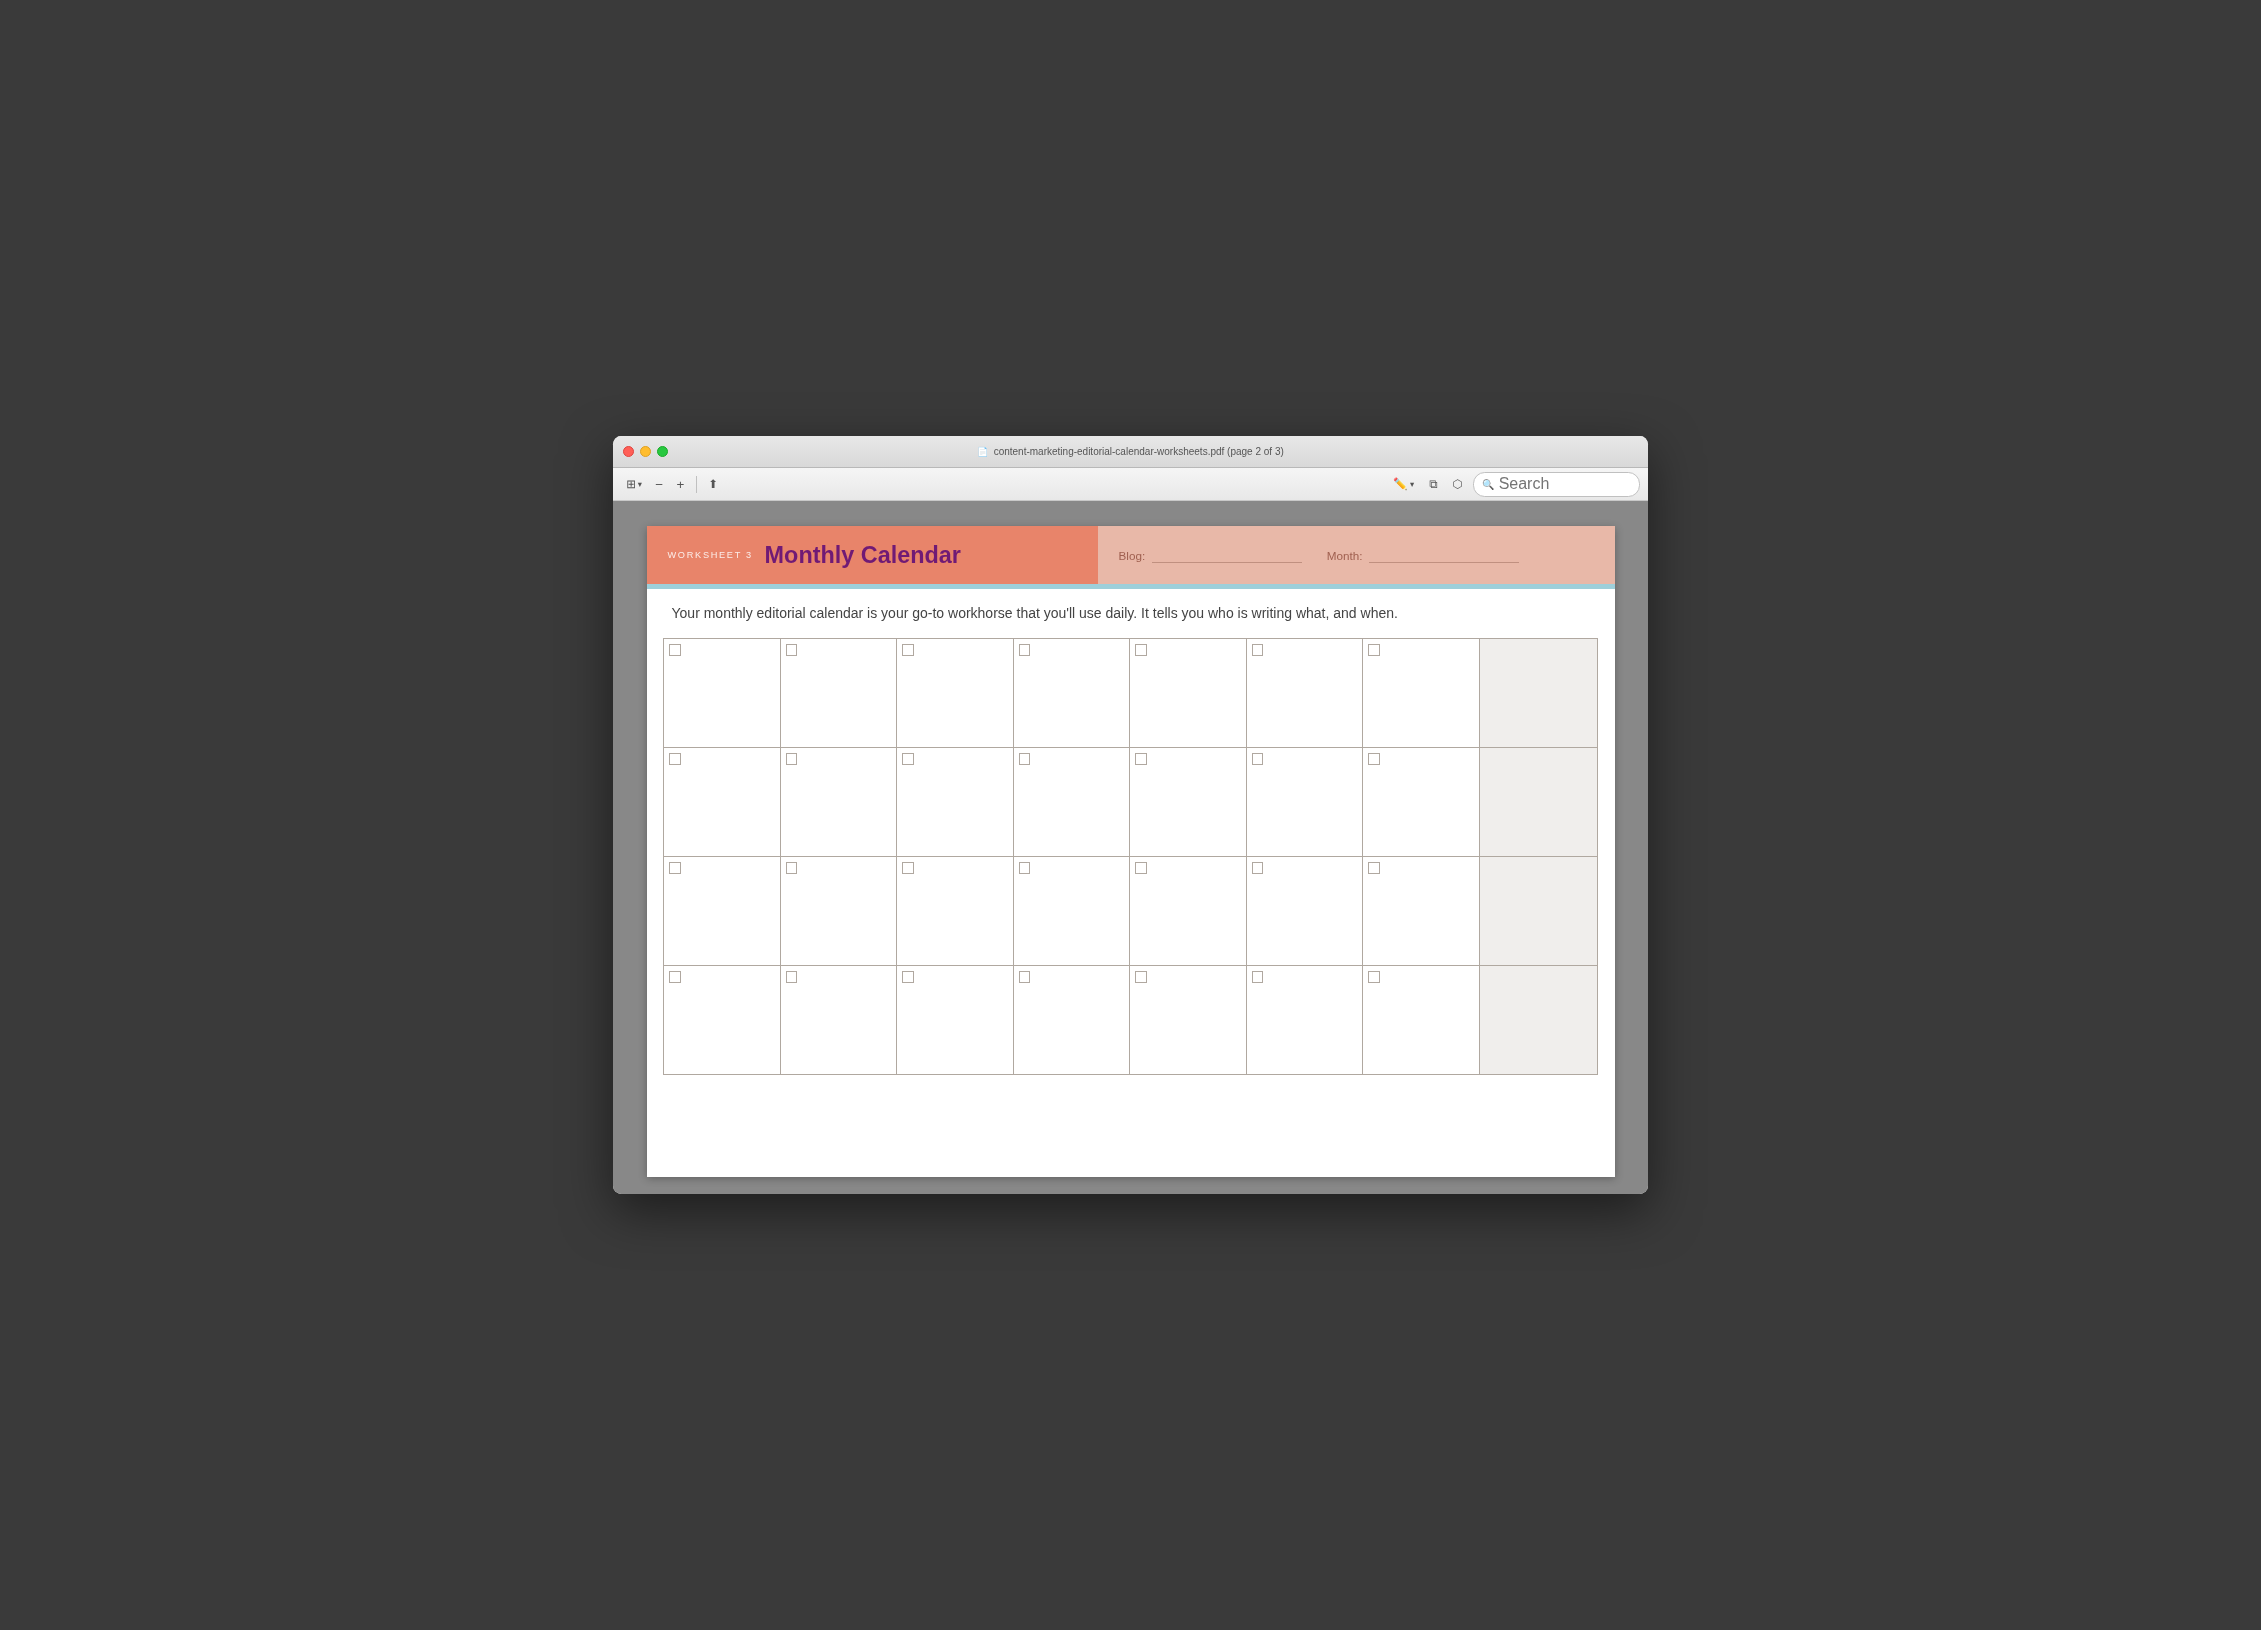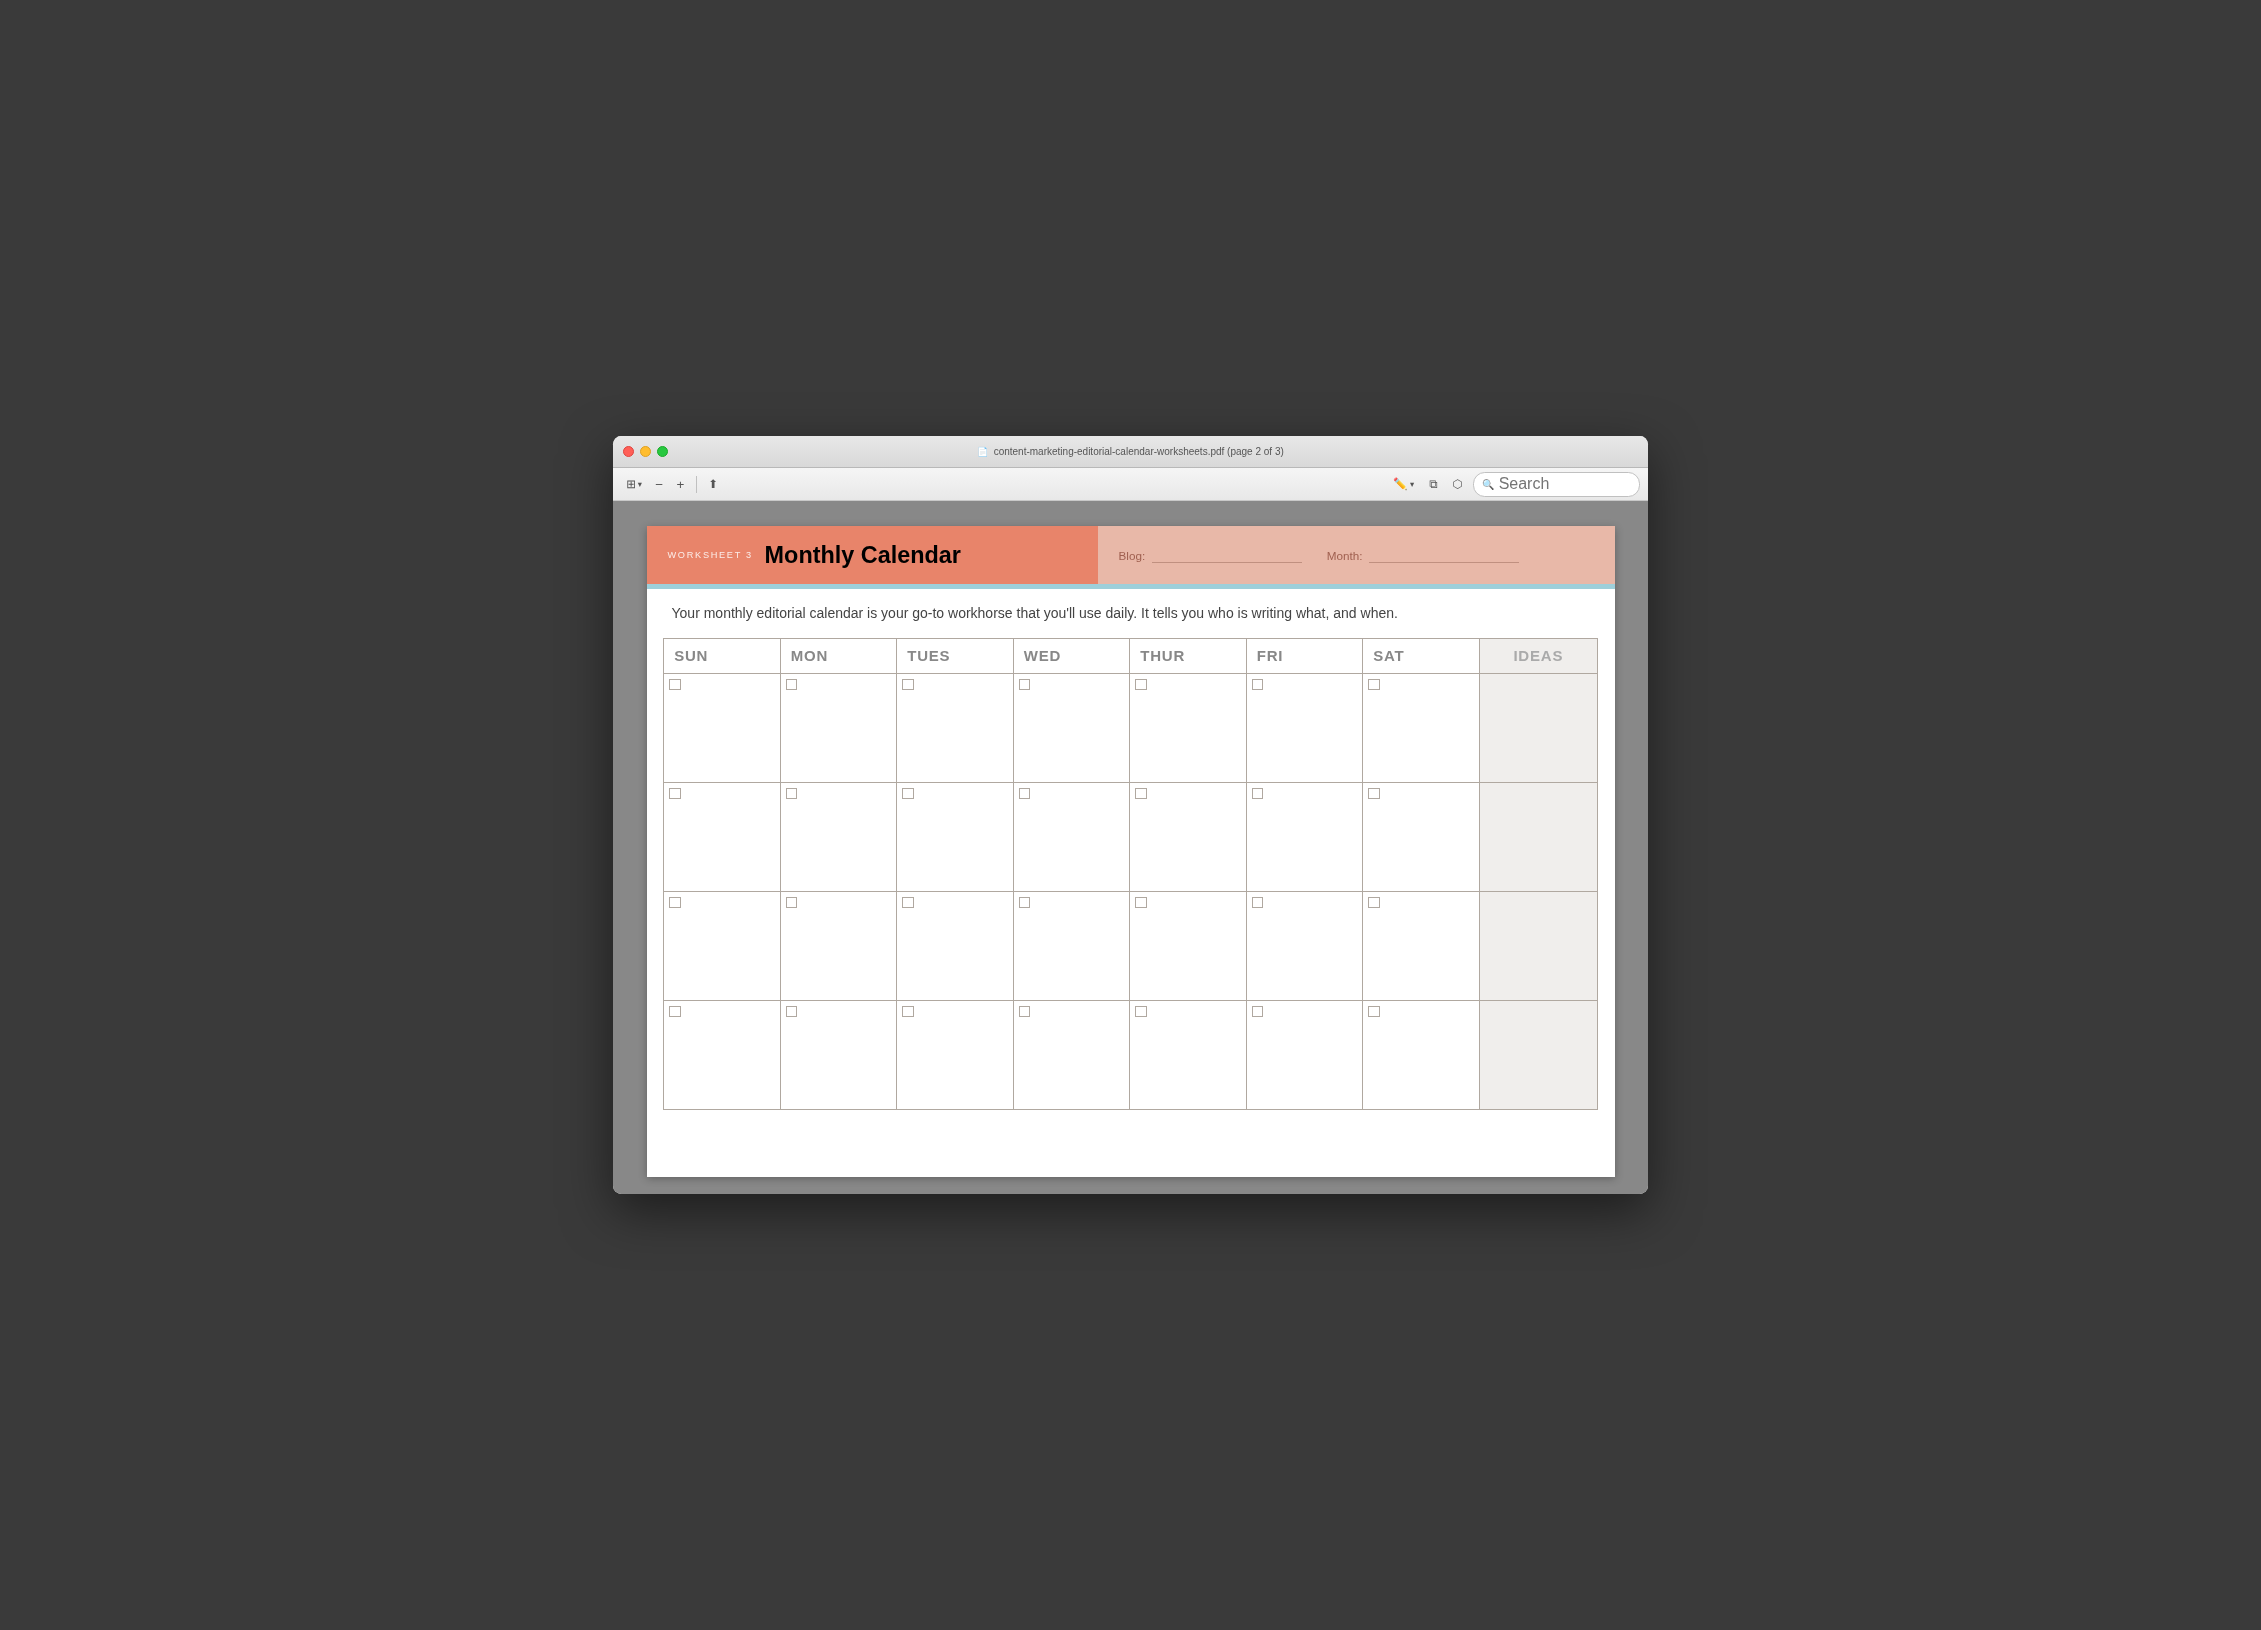--- a/index.html
+++ b/index.html
@@ -170,21 +170,21 @@
       letter-spacing: 1.7px;
       color: rgba(255,255,255,0.85);
       text-transform: uppercase;
       margin-right: 11.7px;
       font-weight: 500;
     }
 
     .worksheet-title {
       font-size: 23.4px;
       font-weight: 700;
-      color: #000000;
+      color: #701a75;
     }
 
     .header-right {
       background: #e8b8a8;
       flex: 1;
       display: flex;
       align-items: center;
       padding: 0 21px;
       gap: 25px;
     }
@@ -355,30 +355,20 @@
       </div>
 
       <div class="header-blue-bar"></div>
 
       <div class="description">
         <span>Your monthly editorial calendar is your go-to workhorse that you'll use daily. It tells you who is writing what, and when.</span>
       </div>
 
       <div class="calendar">
 
-        <div class="calendar-header-row">
-          <div class="day-header">SUN</div>
-          <div class="day-header">MON</div>
-          <div class="day-header">TUES</div>
-          <div class="day-header">WED</div>
-          <div class="day-header">THUR</div>
-          <div class="day-header">FRI</div>
-          <div class="day-header">SAT</div>
-          <div class="ideas-header">IDEAS</div>
-        </div>
 
         <div class="calendar-row">
           <div class="calendar-cell">
               <div class="cell-checkbox"></div>
             </div>
           <div class="calendar-cell">
               <div class="cell-checkbox"></div>
             </div>
           <div class="calendar-cell">
               <div class="cell-checkbox"></div>

